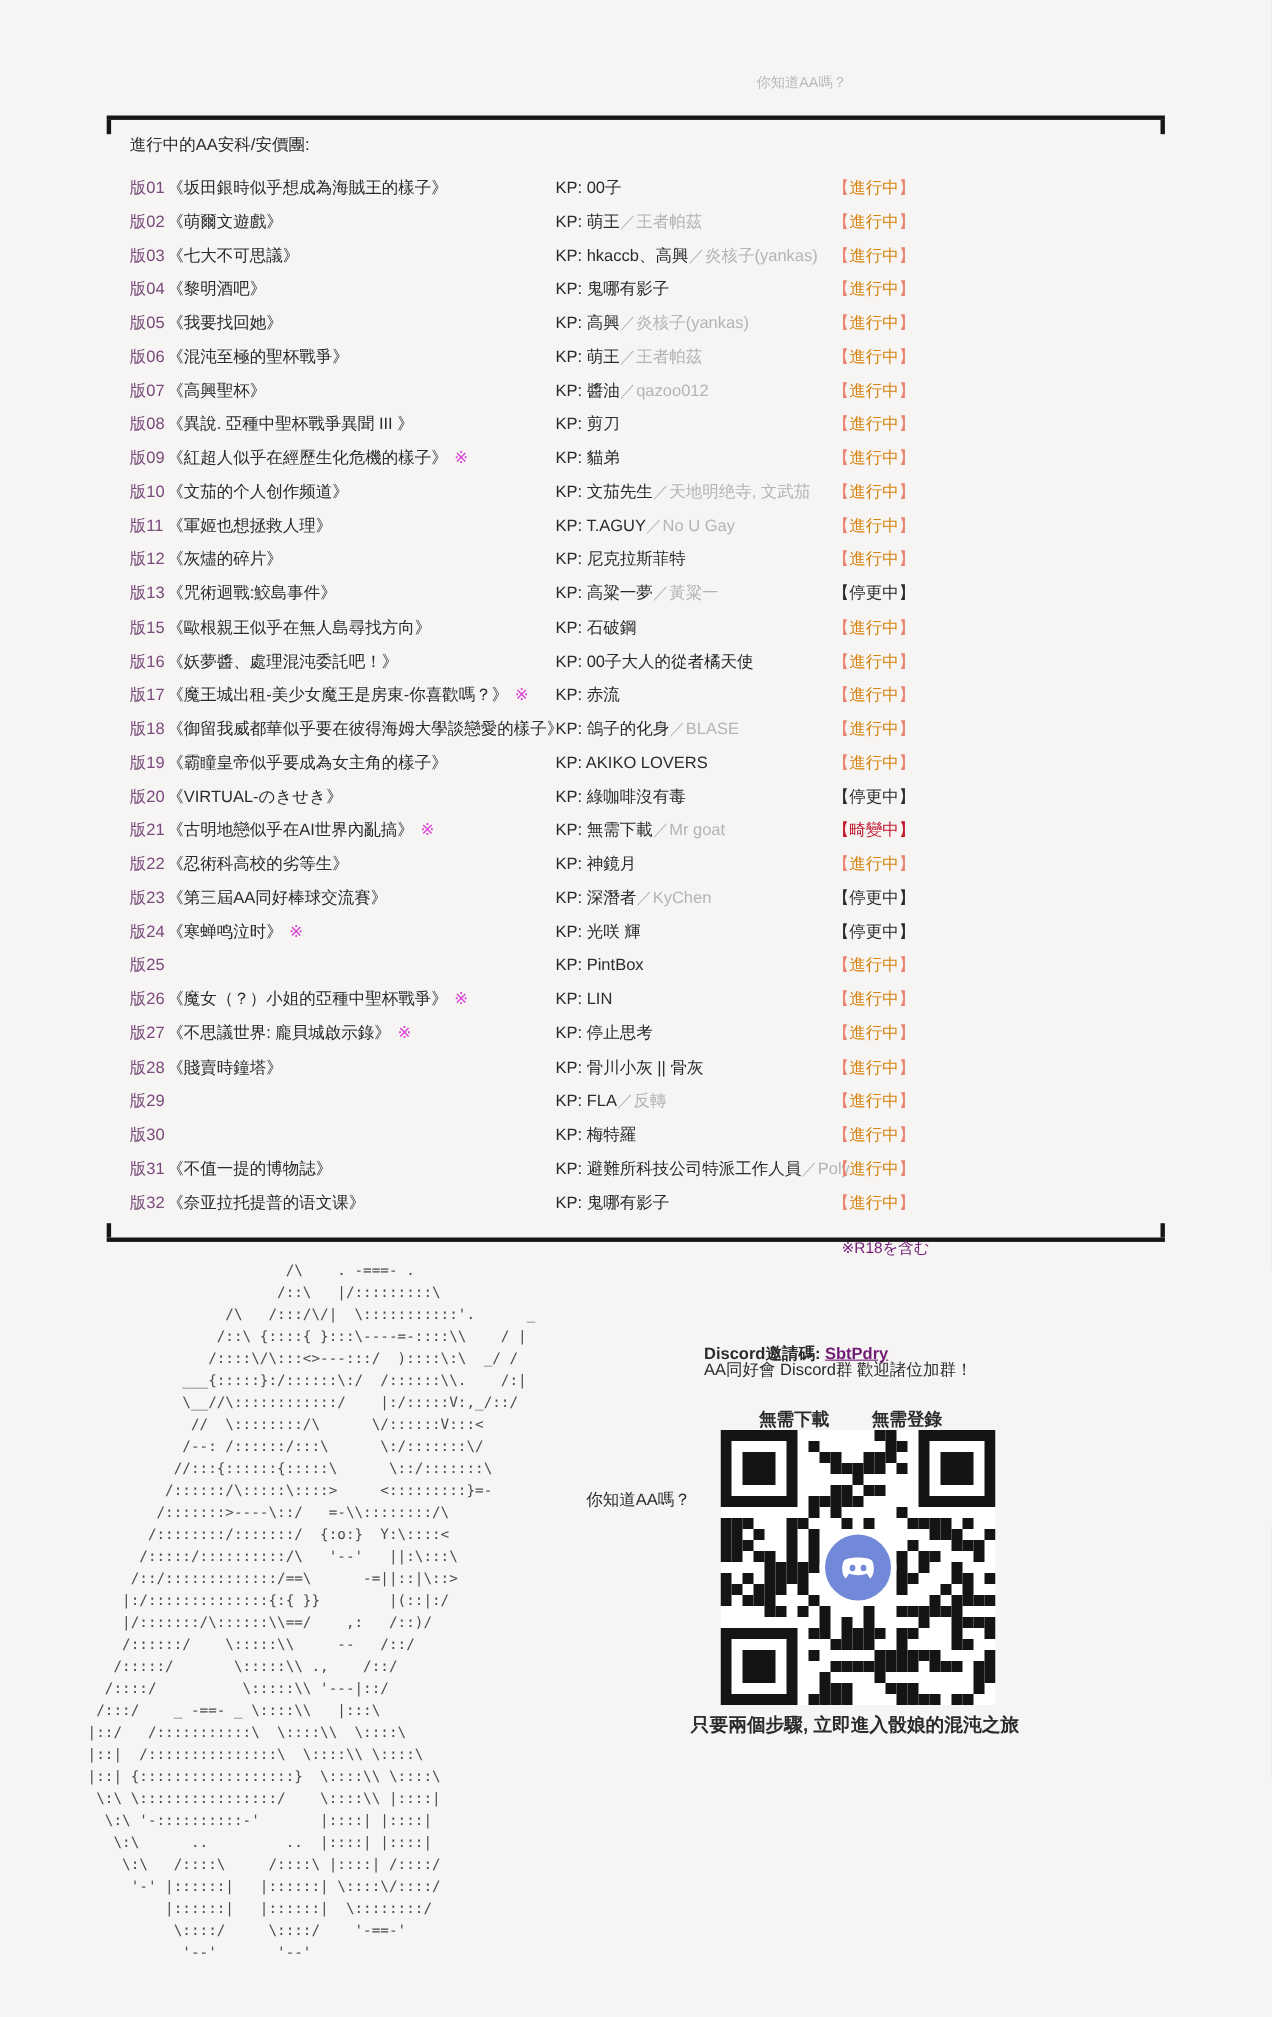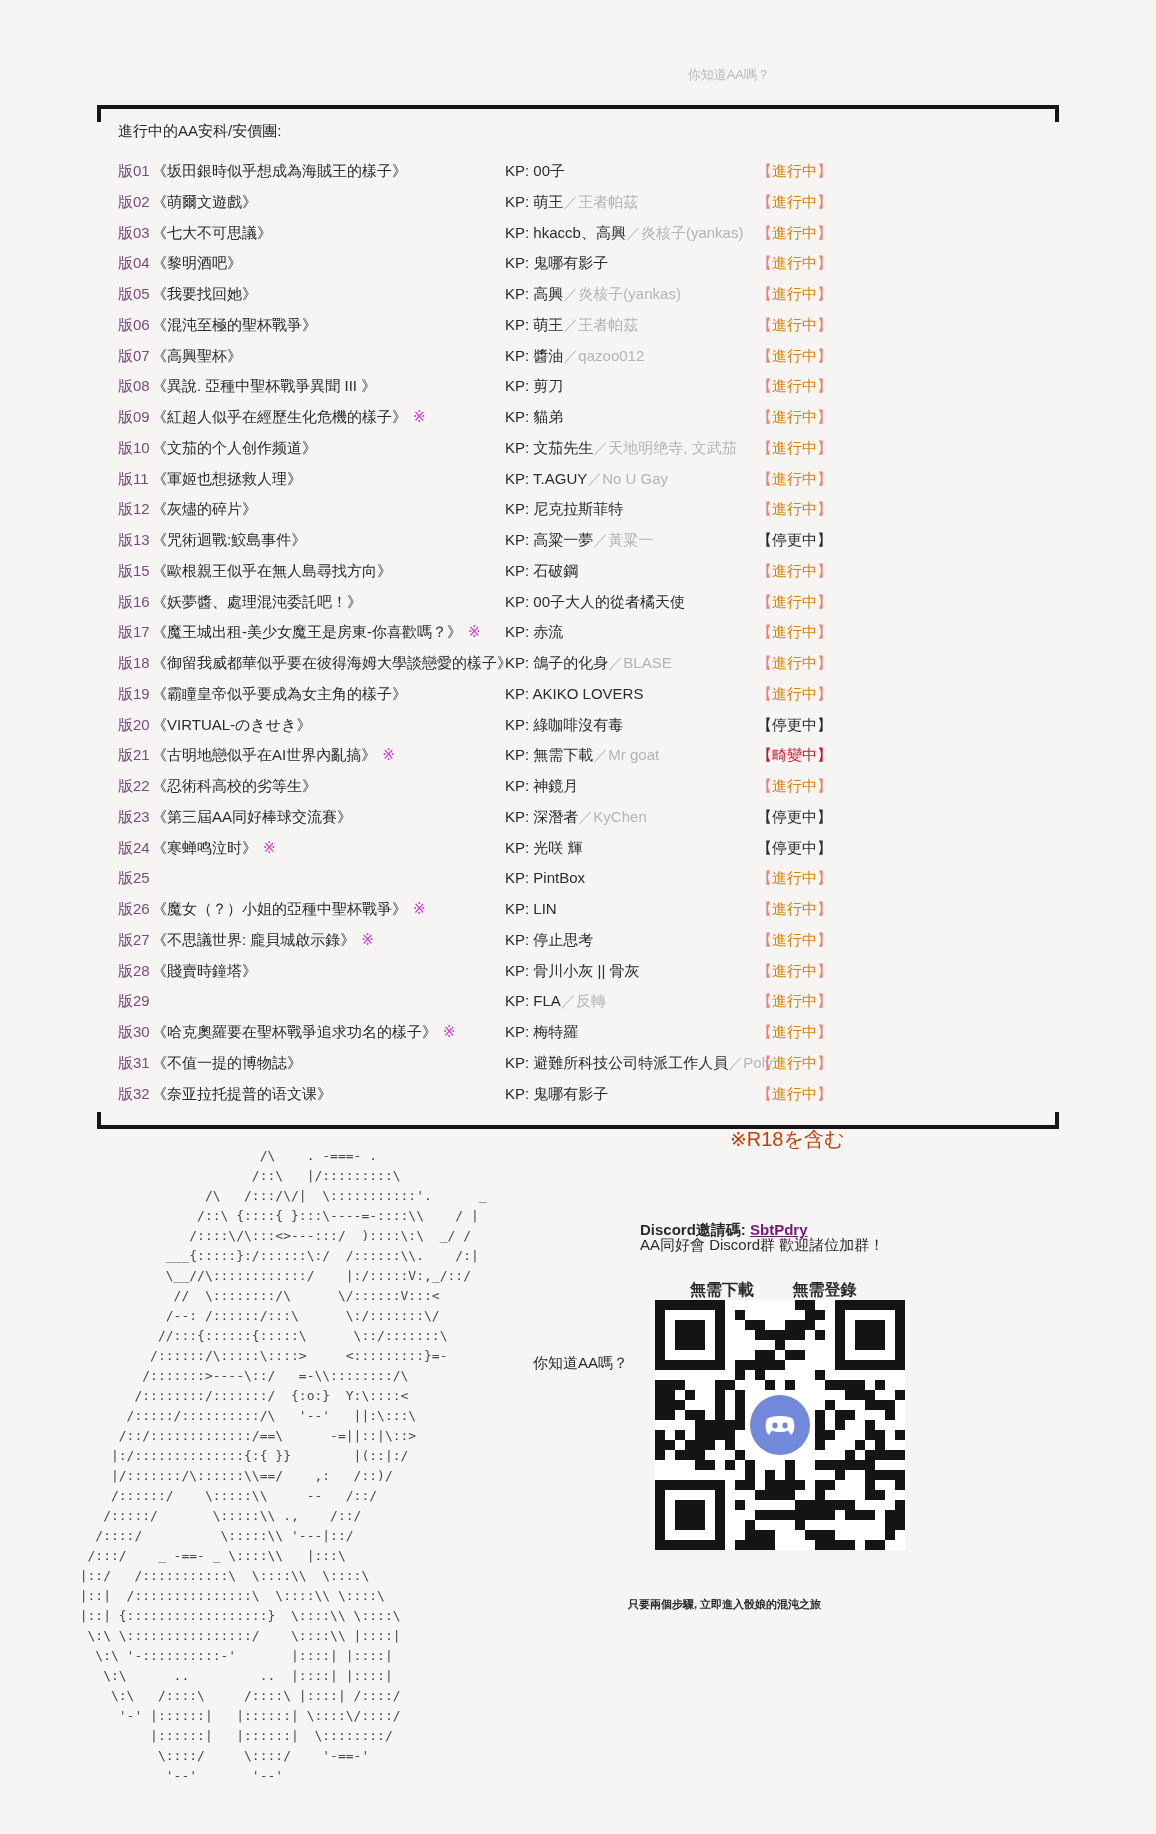--- a/index.html
+++ b/index.html
@@ -19,33 +19,33 @@
   .row{position:relative;height:30.75px;line-height:30.75px;font-size:15px;}
   .row .no{position:absolute;left:118px;color:#7a4a7c;}
   .row .ti{position:absolute;left:152px;white-space:nowrap;}
   .row .kp{position:absolute;left:505px;white-space:nowrap;}
   .row .st{position:absolute;left:757px;white-space:nowrap;}
   .gray{color:#b4b4b4;}
   .note{color:#da3fd4;margin-left:6px;}
   .st-ongoing .brk{color:#ea8472;} .st-ongoing .lb{color:#d6830f;}
   .st-stopped .brk,.st-stopped .lb{color:#2b2b2b;}
   .st-mutated .brk,.st-mutated .lb{color:#c2182e;}
-  .r18{position:absolute;left:730px;top:1126px;width:150px;text-align:left;
-       color:#c2410c;font-size:20px;}
+  .r18{position:absolute;left:730px;top:1126px;width:150px;text-align:center;
+       color:#701a75;font-size:14px;}
   .art{position:absolute;left:64px;top:1146px;margin:0;color:#4a4a4a;
        font-family:"DejaVu Sans Mono","Liberation Mono",monospace;
        font-size:13px;line-height:20px;}
   .welcome{position:absolute;left:640px;top:1190px;font-size:15px;margin-top:46px;}
   .invite{position:absolute;left:640px;top:1221px;font-size:15px;font-weight:700;}
   .invite a{color:#701a75;}
   .dl{position:absolute;left:690px;top:1280px;font-size:16px;font-weight:700;}
   .dl span+span{margin-left:34px;}
   .qr{position:absolute;left:655px;top:1300px;width:250px;height:250px;}
   .know{position:absolute;left:533px;top:1354px;font-size:15px;}
-  .steps{position:absolute;left:628px;top:1557px;font-size:11px;font-weight:700;margin-top:40px;}
+  .steps{position:absolute;left:628px;top:1557px;font-size:17px;font-weight:700;}
 </style>
 </head>
 <body>
 
 <div class="page">
 
   <div class="subtitle">你知道AA嗎？</div>
 
   <div class="frame">
     <i class="c1"></i>
@@ -218,21 +218,20 @@
         <span class="kp">KP: <span>骨川小灰 || 骨灰</span></span>
         <span class="st st-ongoing"><span class="brk">【</span><span class="lb">進行中</span><span class="brk">】</span></span>
       </div>
       <div class="row">
         <span class="no">版29</span>
         <span class="kp">KP: <span>FLA</span><span class="gray">／反轉</span></span>
         <span class="st st-ongoing"><span class="brk">【</span><span class="lb">進行中</span><span class="brk">】</span></span>
       </div>
       <div class="row">
         <span class="no">版30</span>
-        <span class="ti">《哈克奧羅要在聖杯戰爭追求功名的樣子》<span class="note">※</span></span>
         <span class="kp">KP: <span>梅特羅</span></span>
         <span class="st st-ongoing"><span class="brk">【</span><span class="lb">進行中</span><span class="brk">】</span></span>
       </div>
       <div class="row">
         <span class="no">版31</span>
         <span class="ti">《不值一提的博物誌》</span>
         <span class="kp">KP: <span>避難所科技公司特派工作人員</span><span class="gray">／Poly</span></span>
         <span class="st st-ongoing"><span class="brk">【</span><span class="lb">進行中</span><span class="brk">】</span></span>
       </div>
       <div class="row">

